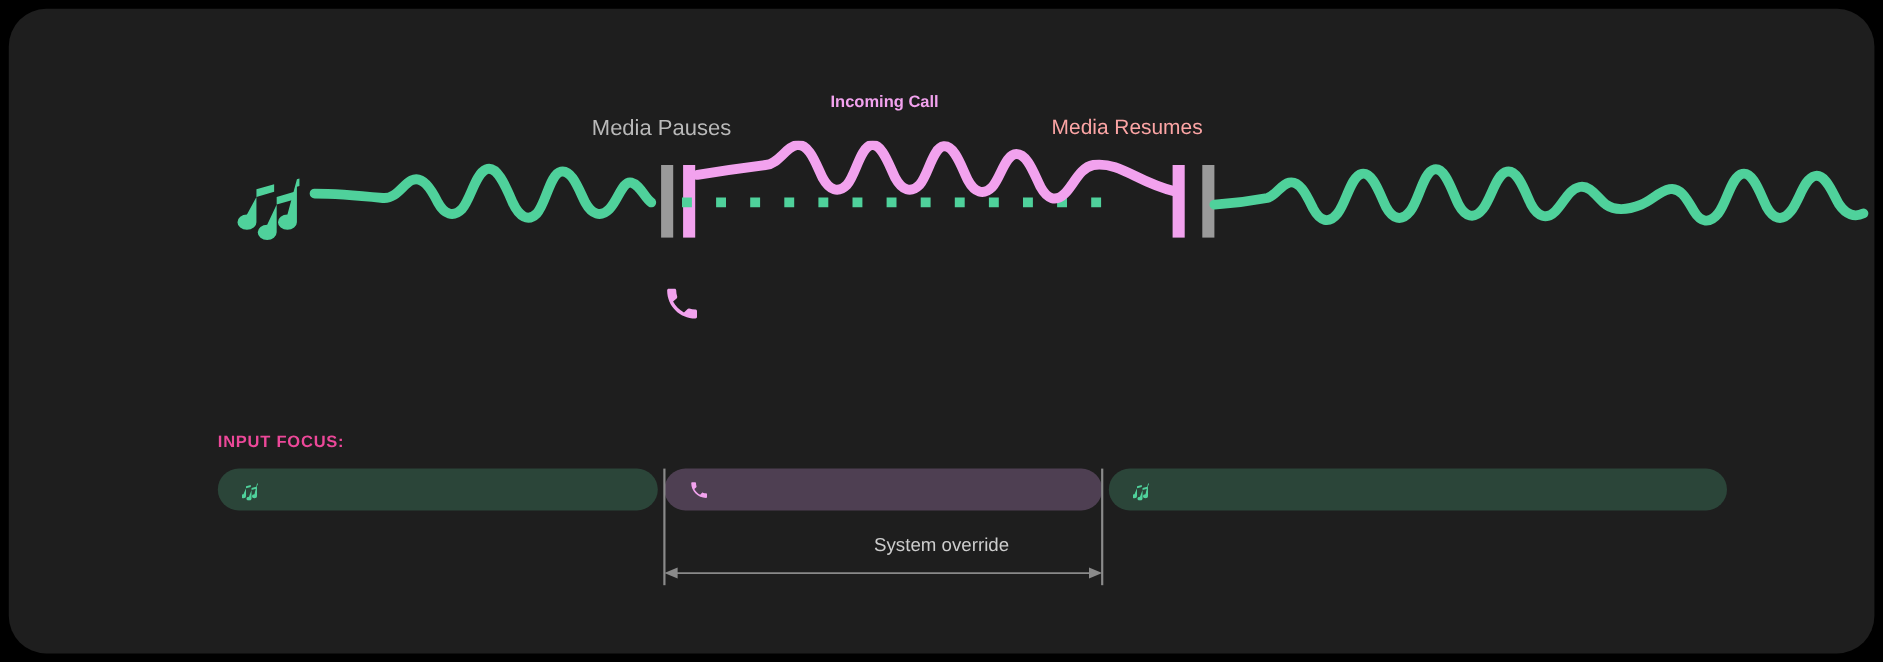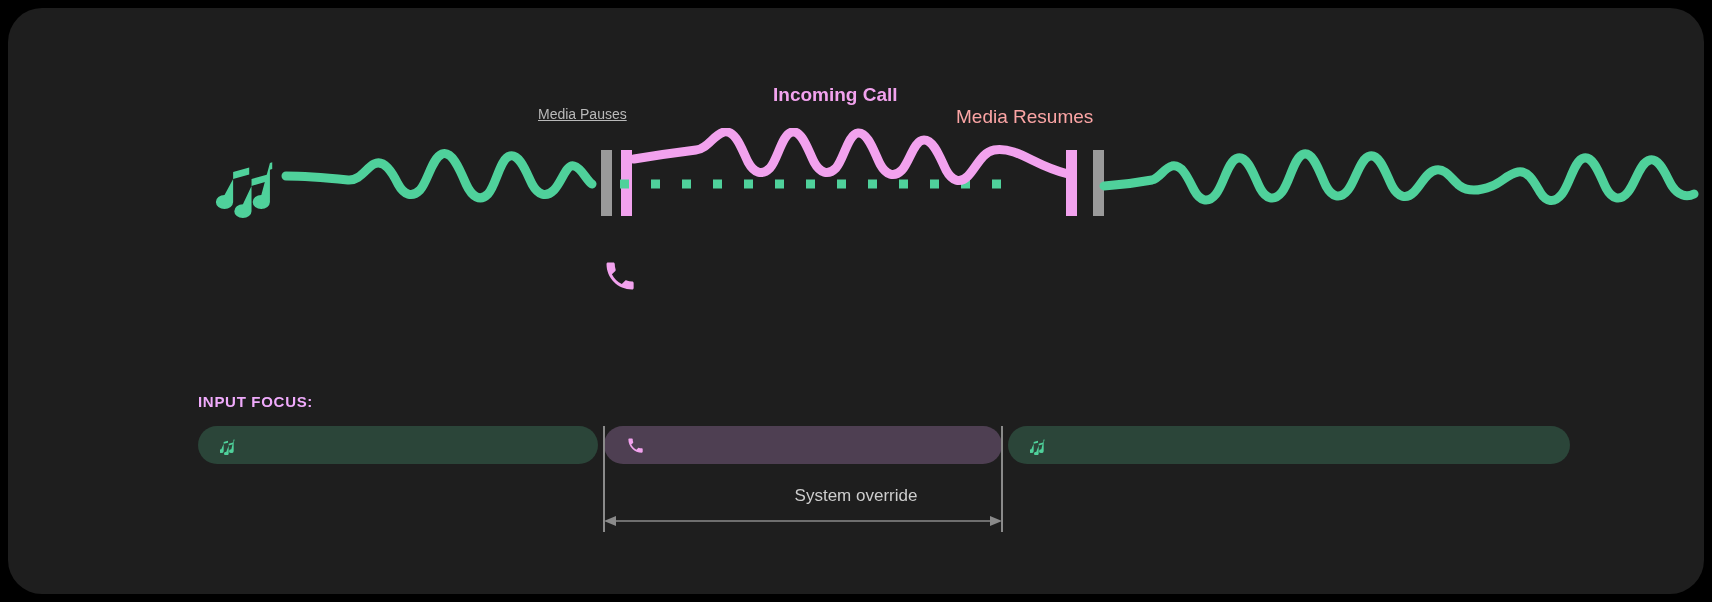--- a/index.html
+++ b/index.html
@@ -6,40 +6,40 @@
   body{width:1712px;height:602px;overflow:hidden;font-family:"Liberation Sans",sans-serif;}
 
   #card{
     position:absolute;left:8px;top:8px;width:1696px;height:586px;
     background:#1e1e1e;border-radius:34px;overflow:hidden;
   }
 
   
   .lbl{position:absolute;white-space:nowrap;}
   #label-media-pauses{
-    left:530px;top:98px;font-size:14px;color:#b9b9b9;text-decoration:underline;
+    left:530px;top:98px;font-size:20px;color:#b9b9b9;
   }
   #label-incoming-call{
-    left:747px;top:76px;font-size:19px;color:#f2a2ee;font-weight:bold;margin-left:18px;
+    left:747px;top:76px;font-size:15px;color:#f2a2ee;font-weight:bold;
   }
   #label-media-resumes{
     left:948px;top:98px;font-size:19px;color:#fca5a5;
   }
 
   
   #wave-stage{position:absolute;left:0;top:120px;width:1696px;height:110px;}
   #wave-stage svg{display:block;}
 
   
   #call-phone-icon{position:absolute;left:594px;top:250px;width:36px;height:36px;}
 
   
   #input-focus-title{
     position:absolute;left:190px;top:385px;
-    font-size:15px;font-weight:bold;letter-spacing:.7px;color:#f0abfc;
+    font-size:15px;font-weight:bold;letter-spacing:.7px;color:#ec4899;
   }
 
   .focus-bar{
     position:absolute;top:418px;height:38px;border-radius:19px;
     display:flex;align-items:center;
   }
   .focus-bar .bar-icon{margin-left:22px;display:block;}
   #focus-bar-media-left{left:190px;width:400px;background:#2b4539;}
   #focus-bar-call{left:596px;width:398px;background:#4e3f52;}
   #focus-bar-media-right{left:1000px;width:562px;background:#2b4539;}

